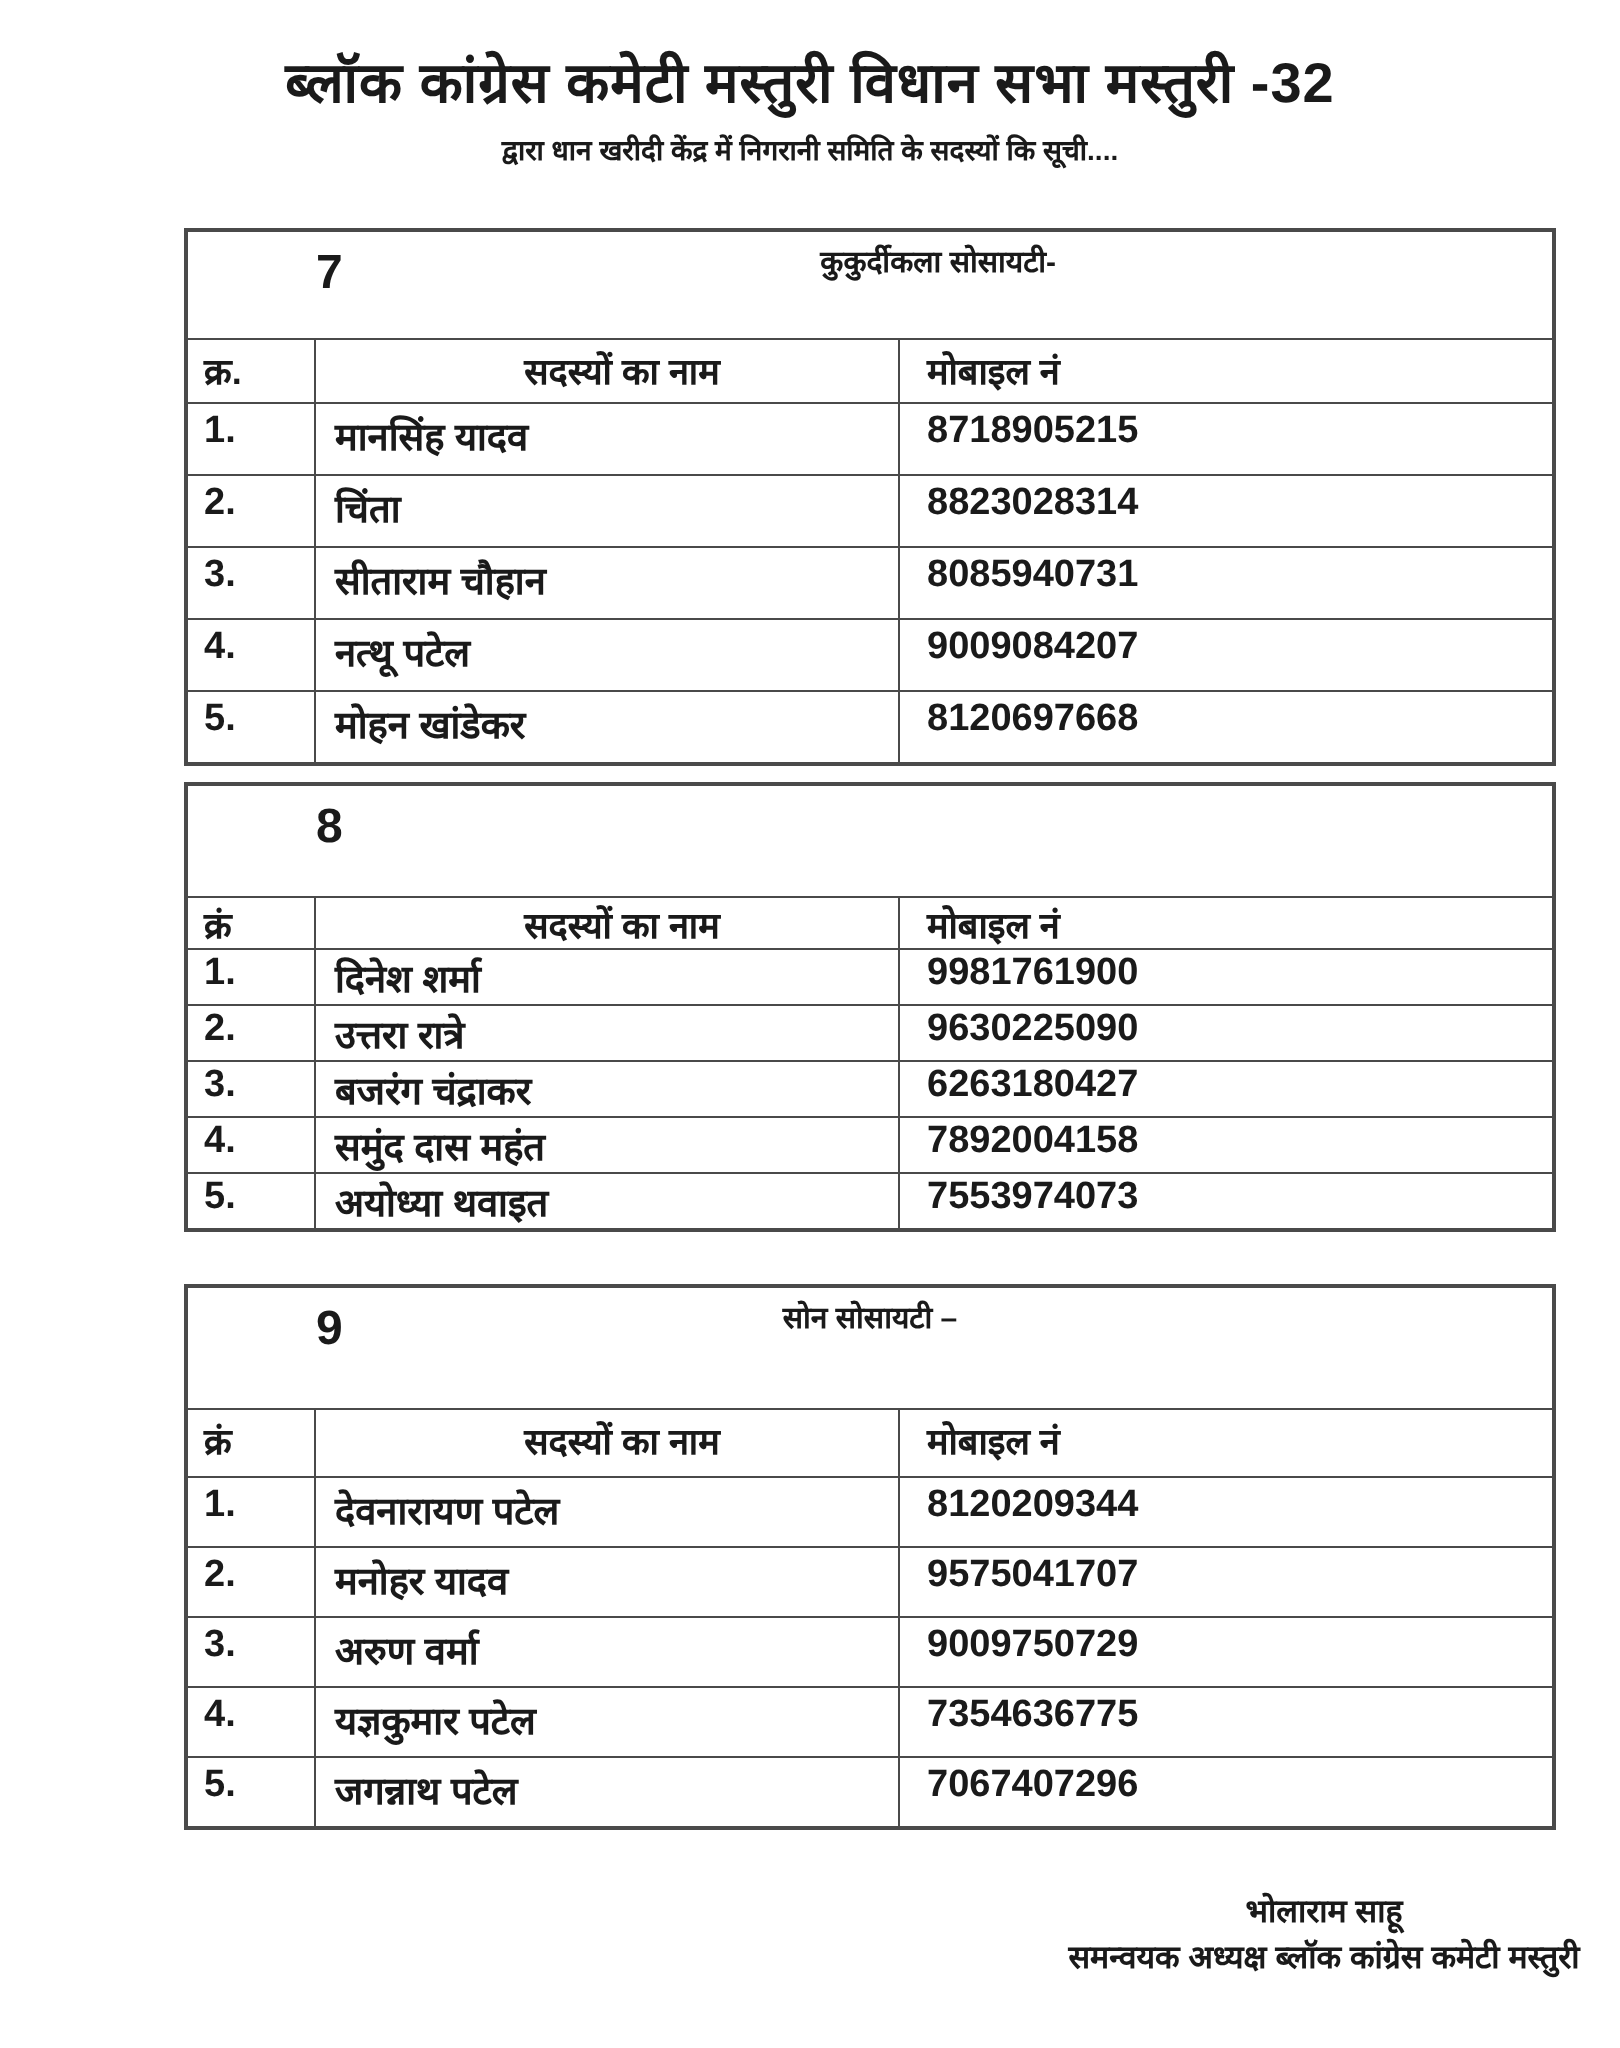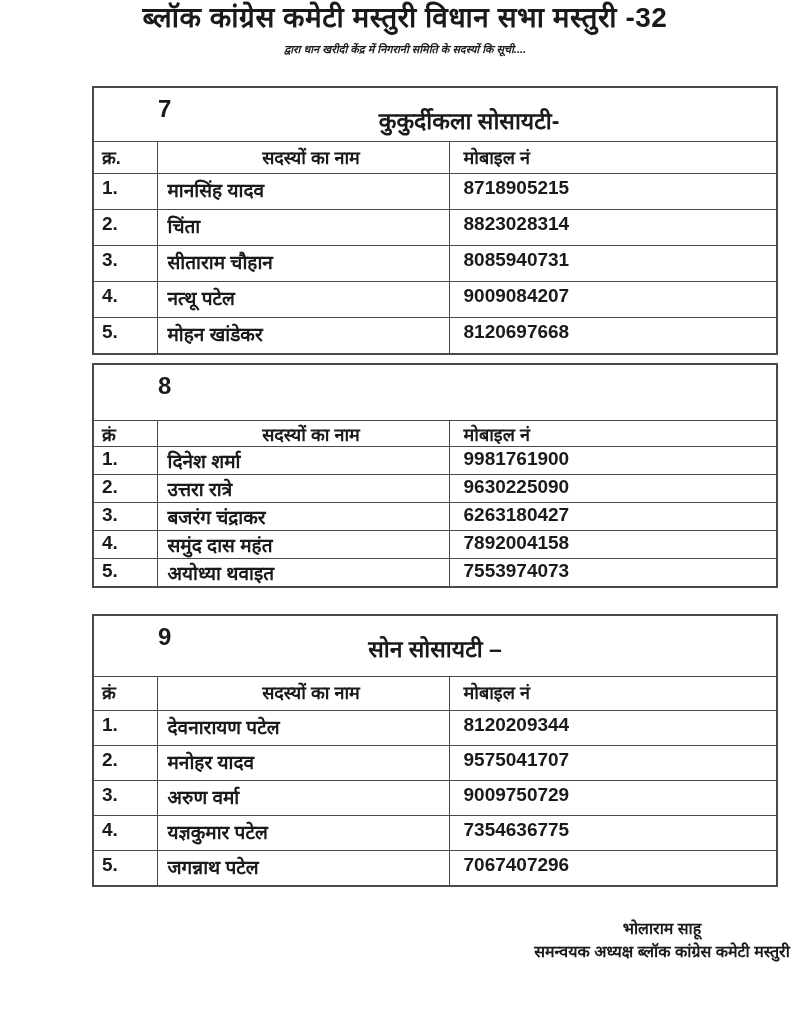--- a/index.html
+++ b/index.html
@@ -6,30 +6,29 @@
   html, body {
     width: 810px;
     background: #ffffff;
     color: #1a1a1a;
     font-family: "Liberation Sans", "DejaVu Sans", sans-serif;
     font-weight: bold;
   }
   body { height: 1024px; position: relative; overflow: hidden; }
 
   
-  .page-head { text-align: center; }
+  .page-head { text-align: center; padding-top: 24px; }
   .page-head h1 {
     font-size: 28px;
     letter-spacing: 0.5px;
     line-height: 1.25;
   }
   .page-head .subtitle {
-    font-size: 11px;
+    font-size: 14px;
     margin-top: 6px;
-    font-style: italic;
   }
 
   
   .doc-body { width: 686px; margin-left: 92px; margin-top: 30px; }
 
   .soc-table {
     border: 2px solid #4a4a4a;
     background: #ffffff;
   }
   .soc-table + .soc-table { margin-top: 8px; }
@@ -42,24 +41,24 @@
   .t1 .t-title { height: 54px; }
   .t2 .t-title { height: 56px; }
   .t3 .t-title { height: 61px; }
   .t-num {
     position: absolute;
     left: 64px; top: 7px;
     font-size: 24px;
   }
   .t-soc {
     position: absolute;
-    top: 16px;
+    top: 4px;
     left: 50%;
     transform: translateX(-50%);
-    font-size: 23px;
+    font-size: 15px;
     white-space: nowrap;
   }
   .t1 .t-soc { left: 55%; }
   .t2 .t-soc { left: 48.5%; }
 
   table { width: 100%; border-collapse: collapse; table-layout: fixed; }
   col.c1 { width: 63px; }
   col.c2 { width: 292px; }
   col.c3 { width: auto; }
 

